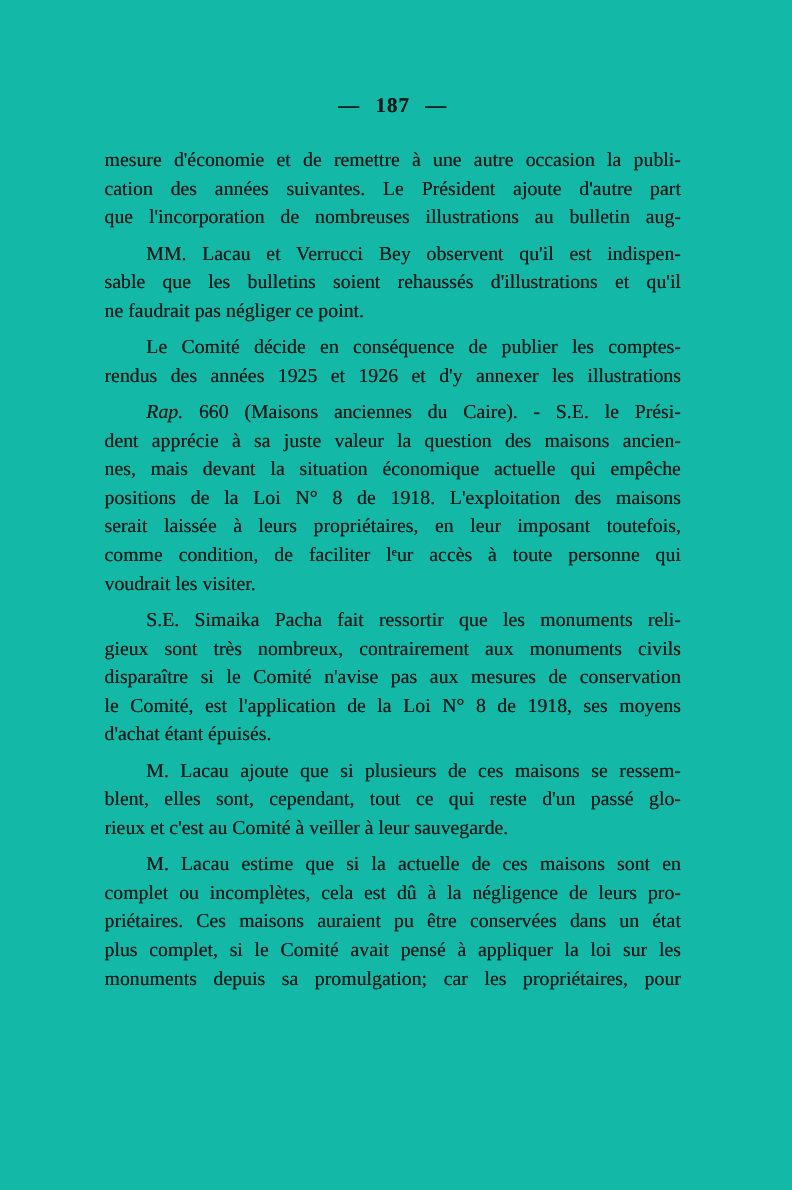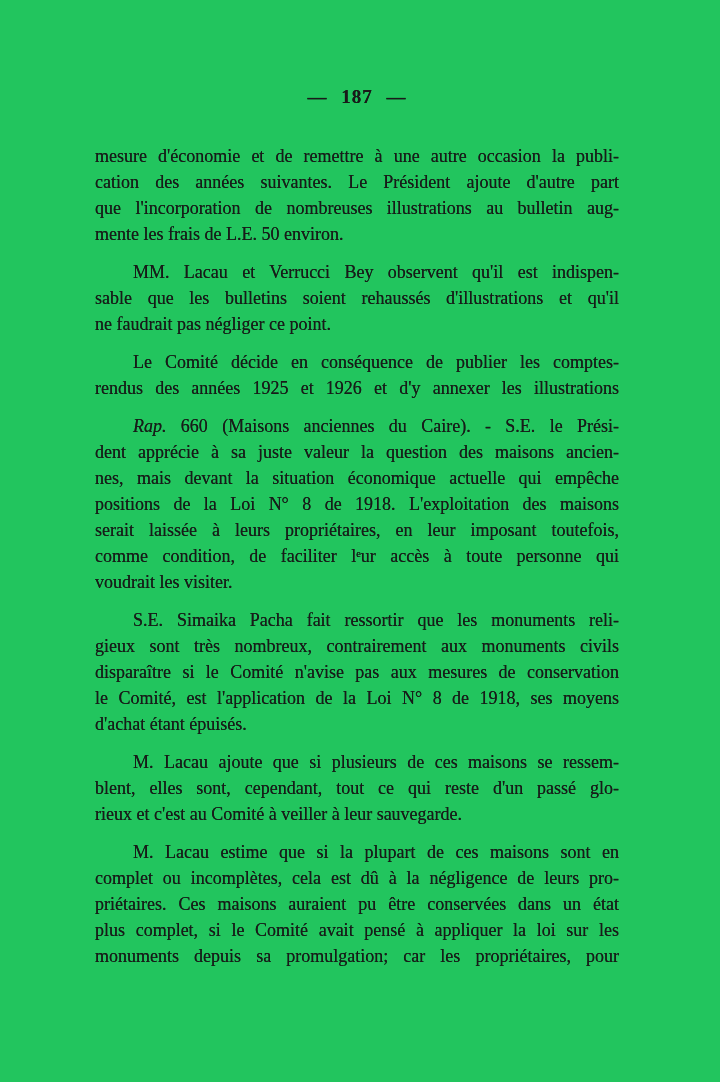--- a/index.html
+++ b/index.html
@@ -4,21 +4,21 @@
 <style>
   html, body {
     margin: 0;
     padding: 0;
     background: #ffffff;
   }
   .page {
     position: relative;
     width: 720px;
     height: 1082px;
-    background: #22c55e;
+    background: #14b8a6;
     color: #1a1a1a;
     font-family: "Liberation Serif", "DejaVu Serif", serif;
     overflow: hidden;
   }
   .running-head {
     position: absolute;
     top: 86px;
     left: 95px;
     width: 524px;
     text-align: center;
@@ -28,21 +28,21 @@
     word-spacing: 8px;
     text-shadow: 0 0 0.4px rgba(0,0,0,0.75);
   }
   .content {
     position: absolute;
     top: 131px;
     left: 95px;
     width: 524px;
   }
   .para {
-    margin: 12px 0 7px 0;
+    margin: 1px 0 7px 0;
     padding: 0;
   }
   .line {
     display: block;
     height: 26px;
     line-height: 26px;
     overflow: hidden;
     font-size: 18px;
     text-align: justify;
     text-align-last: justify;
@@ -62,21 +62,20 @@
 </head>
 <body>
 
 <div class="page">
   <div class="running-head">— 187 —</div>
   <div class="content" id="content">
       <p class="para">
         <span class="line">mesure d'économie et de remettre à une autre occasion la publi-</span>
         <span class="line">cation des années suivantes. Le Président ajoute d'autre part</span>
         <span class="line">que l'incorporation de nombreuses illustrations au bulletin aug-</span>
-        <span class="line endline">mente les frais de L.E. 50 environ.</span>
       </p>
       <p class="para">
         <span class="line indented">MM. Lacau et Verrucci Bey observent qu'il est indispen-</span>
         <span class="line">sable que les bulletins soient rehaussés d'illustrations et qu'il</span>
         <span class="line endline">ne faudrait pas négliger ce point.</span>
       </p>
       <p class="para">
         <span class="line indented">Le Comité décide en conséquence de publier les comptes-</span>
         <span class="line">rendus des années 1925 et 1926 et d'y annexer les illustrations</span>
       </p>
@@ -95,20 +94,20 @@
         <span class="line">disparaître si le Comité n'avise pas aux mesures de conservation</span>
         <span class="line">le Comité, est l'application de la Loi N° 8 de 1918, ses moyens</span>
         <span class="line endline">d'achat étant épuisés.</span>
       </p>
       <p class="para">
         <span class="line indented">M. Lacau ajoute que si plusieurs de ces maisons se ressem-</span>
         <span class="line">blent, elles sont, cependant, tout ce qui reste d'un passé glo-</span>
         <span class="line endline">rieux et c'est au Comité à veiller à leur sauvegarde.</span>
       </p>
       <p class="para">
-        <span class="line indented">M. Lacau estime que si la plupart de ces maisons sont en</span>
+        <span class="line indented">M. Lacau estime que si la actuelle de ces maisons sont en</span>
         <span class="line">complet ou incomplètes, cela est dû à la négligence de leurs pro-</span>
         <span class="line">priétaires. Ces maisons auraient pu être conservées dans un état</span>
         <span class="line">plus complet, si le Comité avait pensé à appliquer la loi sur les</span>
         <span class="line">monuments depuis sa promulgation; car les propriétaires, pour</span>
       </p>
     </div>
 </div>
 
 </body></html>

